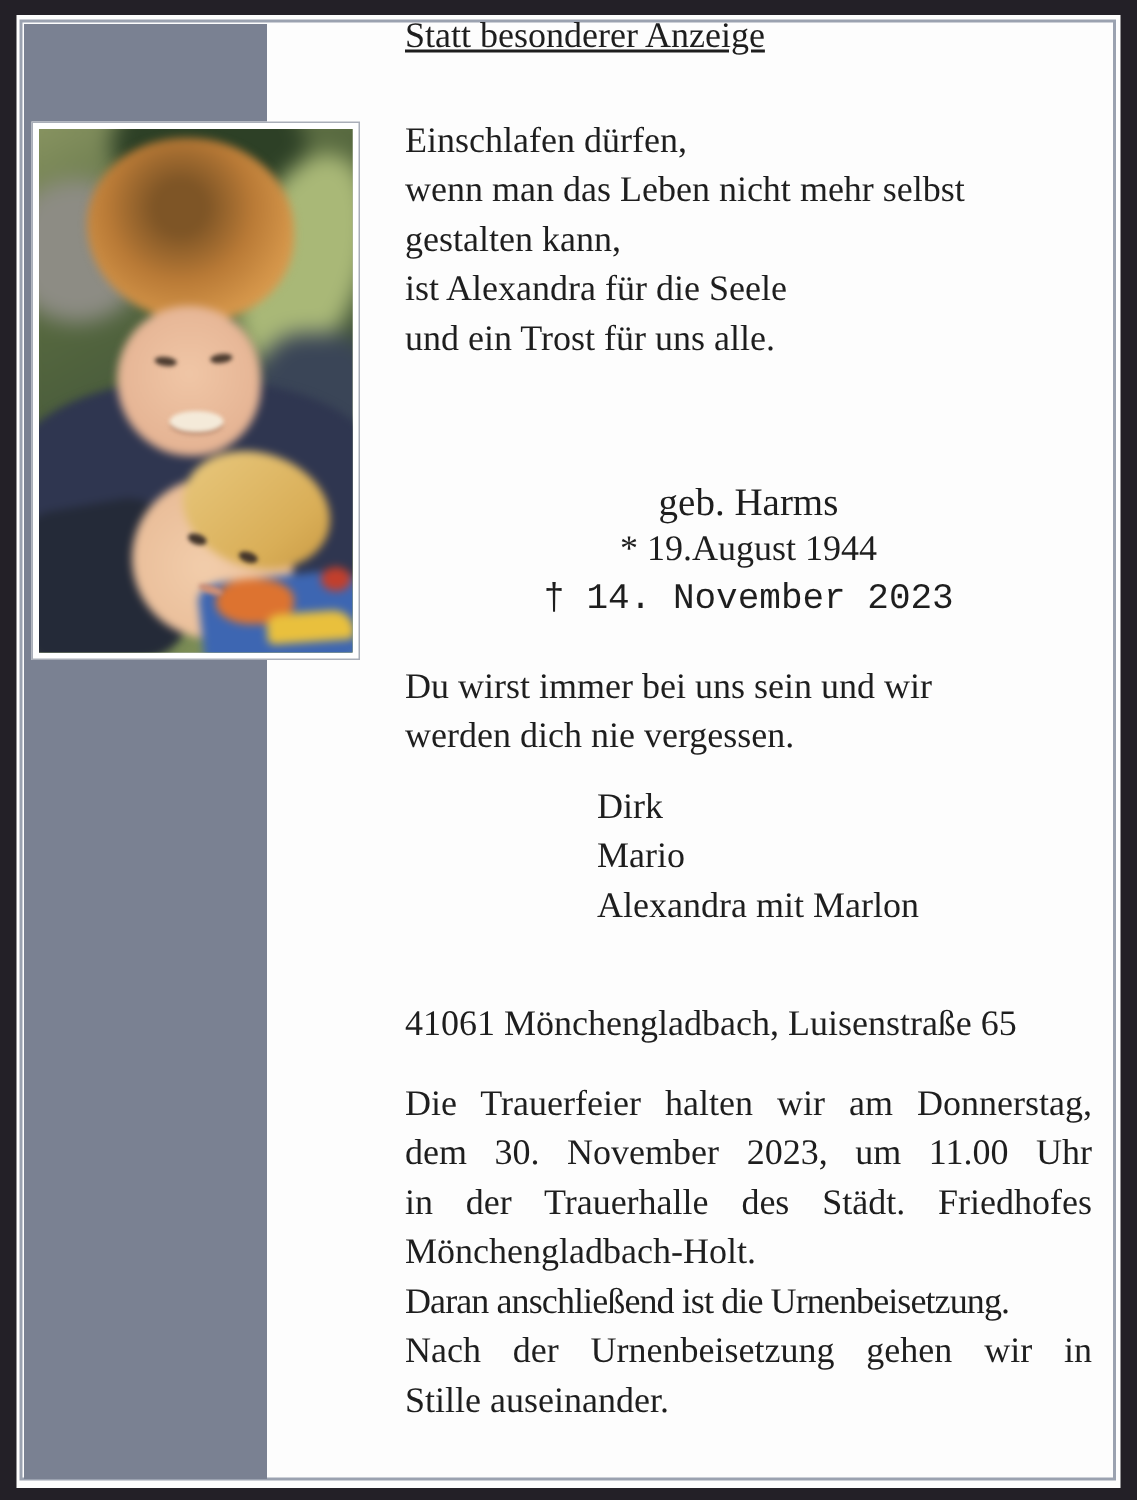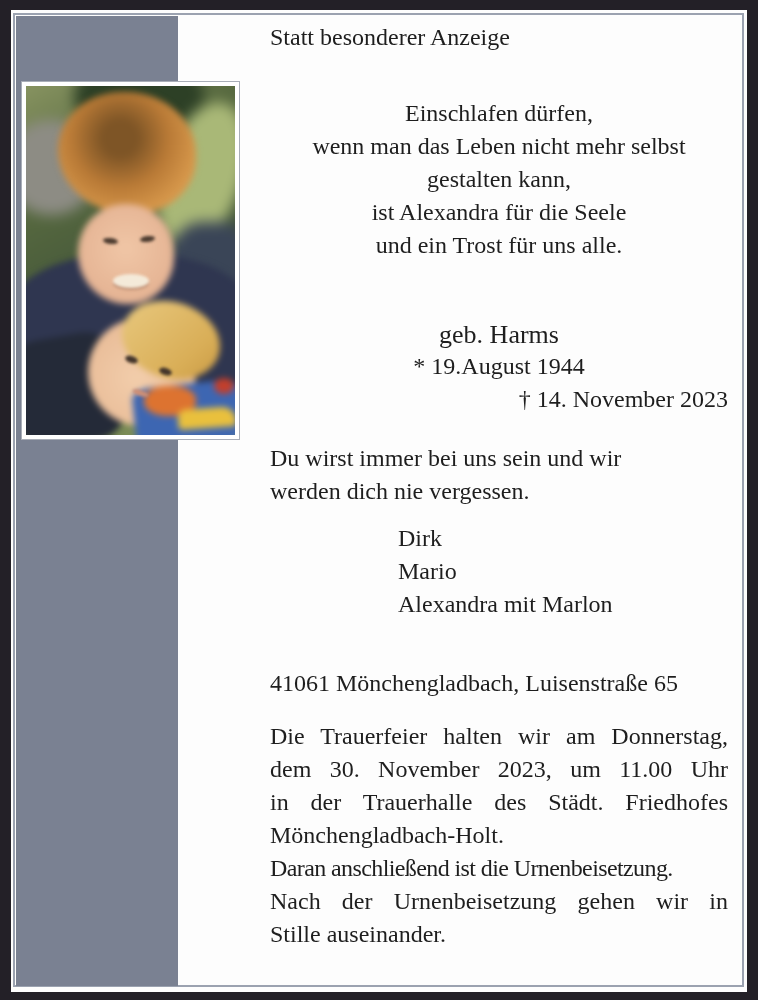--- a/index.html
+++ b/index.html
@@ -55,27 +55,27 @@
   .toy-car  { left:152px; top:322px; width:58px; height:20px; background:#e9c03d; border-radius:8px 14px 4px 4px; transform:rotate(-4deg); }
   .toy-red  { left:188px; top:292px; width:20px; height:16px; background:#c23f2c; border-radius:50%; }
   .w-eye-l  { left:77px; top:152px; width:15px; height:6px; background:#4d3c30; border-radius:50%; transform:rotate(7deg); }
   .w-eye-r  { left:114px; top:150px; width:15px; height:6px; background:#4d3c30; border-radius:50%; transform:rotate(-7deg); }
   .w-smile  { left:87px; top:188px; width:36px; height:14px; background:#f4ead9; border-radius:50%; box-shadow:0 2px 0 #b9886d; }
   .b-eye-l  { left:99px; top:270px; width:13px; height:7px; background:#43352b; border-radius:50%; transform:rotate(18deg); }
   .b-eye-r  { left:133px; top:282px; width:13px; height:7px; background:#43352b; border-radius:50%; transform:rotate(18deg); }
   .b-mouth  { left:106px; top:304px; width:17px; height:6px; background:#cd8f76; border-radius:50%; transform:rotate(18deg); }
   
   .txt { position:absolute; left:270px; width:458px; font-size:24px; line-height:33px; white-space:nowrap; }
-  .t-header   { top:21px; }
-  .poem       { top:97px;text-align:center; }
+  .t-header   { top:8px;text-decoration:underline; }
+  .poem       { top:78px; }
   .name       { top:260px; margin:0; font-size:50px; line-height:54px; font-weight:normal;
                 text-align:center; letter-spacing:0.5px; white-space:nowrap; }
   .geb        { top:318px; text-align:center; font-size:26px; }
   .birth      { top:350px; text-align:center; }
-  .death      { top:383px; text-align:right; }
+  .death      { top:383px; text-align:center;font-family:Liberation Mono, monospace; }
   .farewell   { top:442px; }
   .mourners   { left:398px; top:522px; width:330px; }
   .address    { top:667px; }
   .funeral    { top:720px; }
   .funeral .line.just { white-space:normal; text-align:justify; text-align-last:justify; }
   .funeral .line.tight { letter-spacing:-0.6px; }
 </style>
 </head>
 <body>
 

